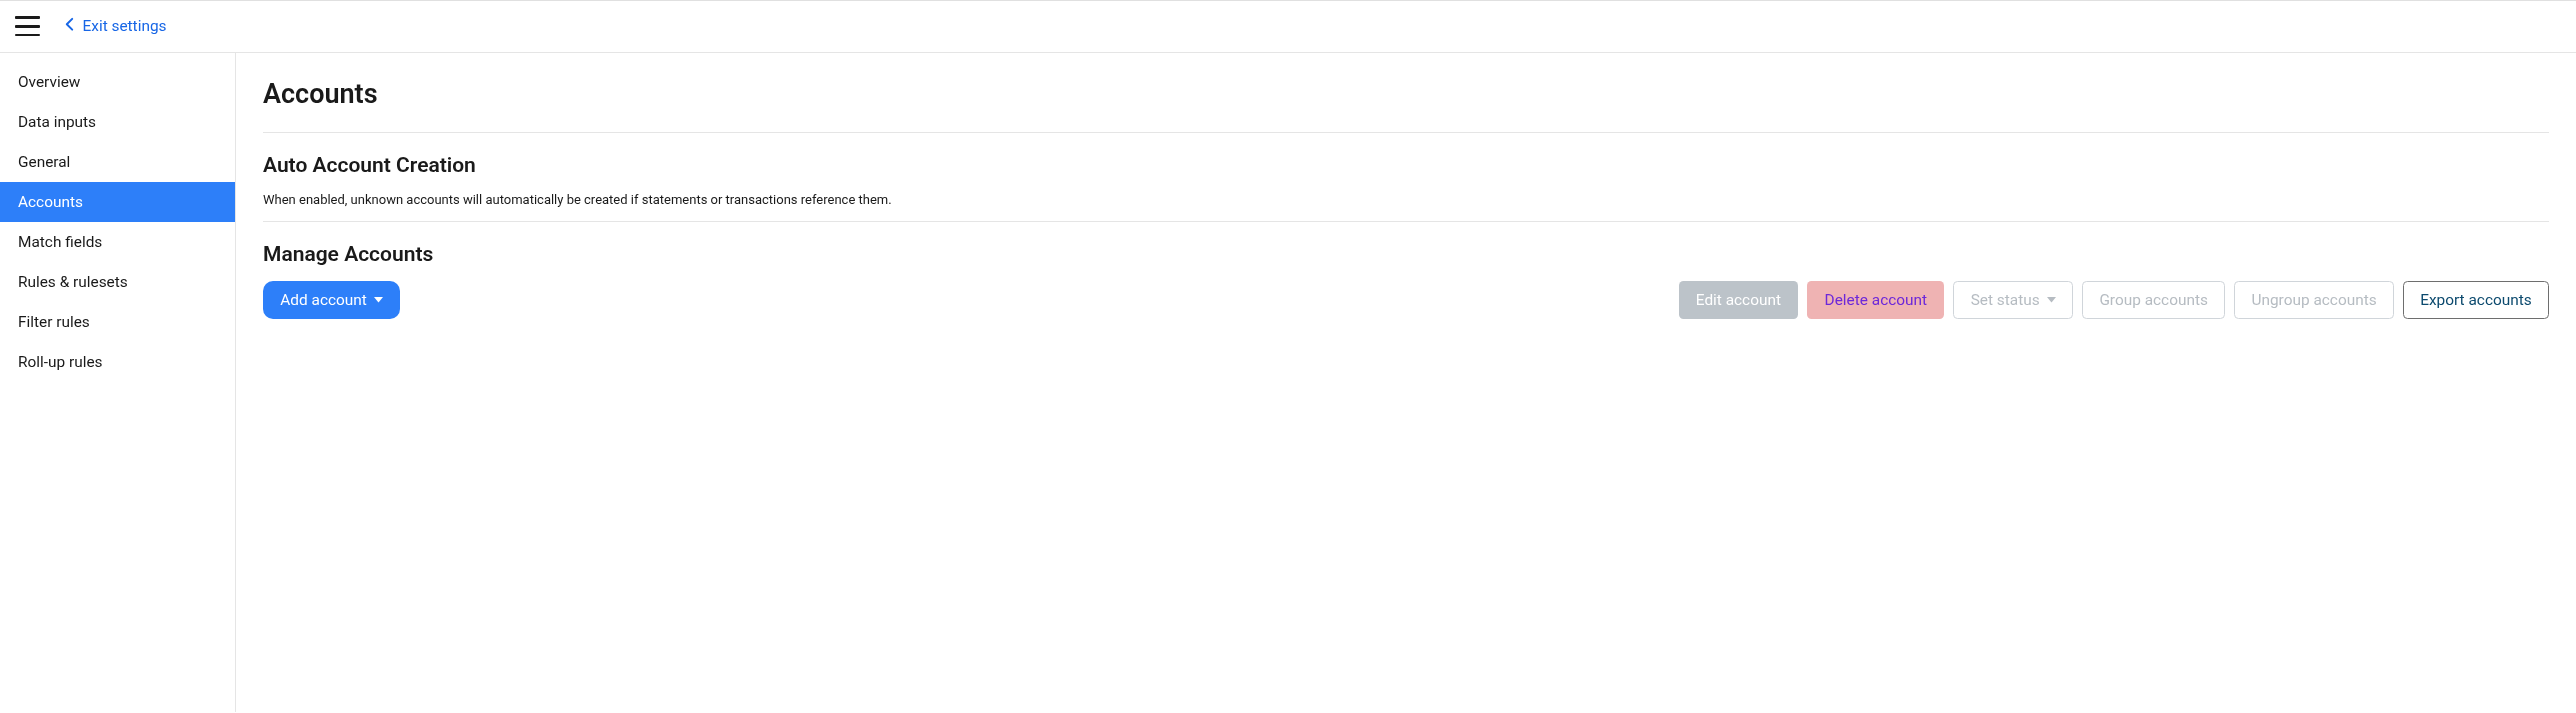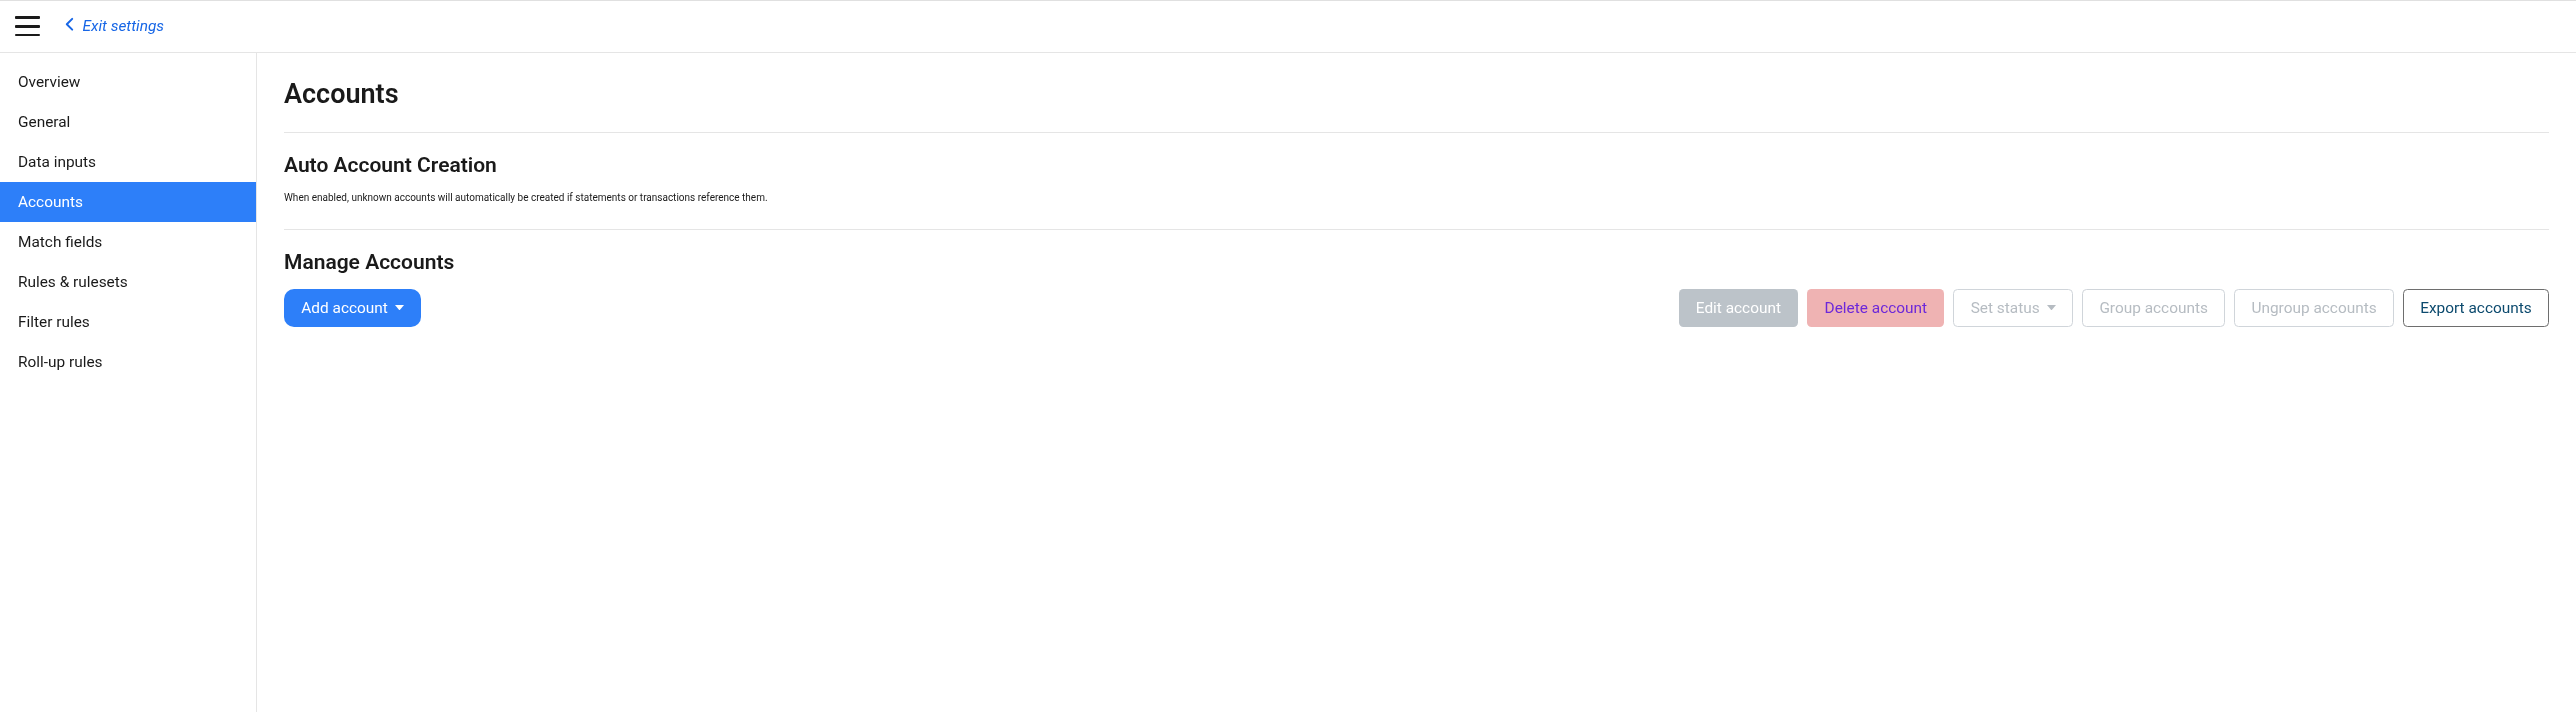--- a/index.html
+++ b/index.html
@@ -40,31 +40,30 @@
       background: #1a1a1a;
       border-radius: 0.9px;
       width: 100%;
     }
     .exit-link {
       display: flex;
       align-items: center;
       color: #1766e6;
       cursor: pointer;
       font-size: 15.4px;
-      font-style: italic;
     }
     .exit-link svg {
       margin-right: 9px;
     }
     .layout {
       display: flex;
       min-height: calc(100vh - 54px);
     }
     .sidebar {
-      width: 257px;
+      width: 236px;
       border-right: 0.9px solid #e5e5e5;
       padding-top: 9px;
     }
     .sidebar-item {
       padding: 11px 18px;
       font-size: 15.4px;
       color: #1a1a1a;
       cursor: pointer;
     }
     .sidebar-item.active {
@@ -84,23 +83,23 @@
       height: 0.9px;
       background: #e5e5e5;
       margin-bottom: 20px;
     }
     .section-title {
       font-size: 21px;
       font-weight: 600;
       margin-bottom: 14.5px;
     }
     .section-desc {
-      font-size: 10px;
-      color: #1a1a1a;
-      margin-bottom: 24px;
+      font-size: 13px;
+      color: #1a1a1a;
+      margin-bottom: 12px;
       line-height: 1.4;
     }
     .toggle-row {
       display: flex;
       align-items: center;
       gap: 12.7px;
       margin-bottom: 23.5px;
     }
     .toggle {
       width: 33px;
@@ -202,22 +201,22 @@
         <path d="M8 2 L2 8 L8 14" stroke="#1766e6" stroke-width="2.2" fill="none" stroke-linecap="round" stroke-linejoin="round"></path>
       </svg>
     </span>
     <span>Exit settings</span>
   </div>
 </div>
 
 <div class="layout">
   <nav class="sidebar">
     <div class="sidebar-item">Overview</div>
+    <div class="sidebar-item">Data inputs</div>
     <div class="sidebar-item">General</div>
-    <div class="sidebar-item">Data inputs</div>
     <div class="sidebar-item active">Accounts</div>
     <div class="sidebar-item">Match fields</div>
     <div class="sidebar-item">Rules &amp; rulesets</div>
     <div class="sidebar-item">Filter rules</div>
     <div class="sidebar-item">Roll-up rules</div>
   </nav>
 
   <main class="main">
     <h1 class="page-title">Accounts</h1>
     <div class="divider"></div>

